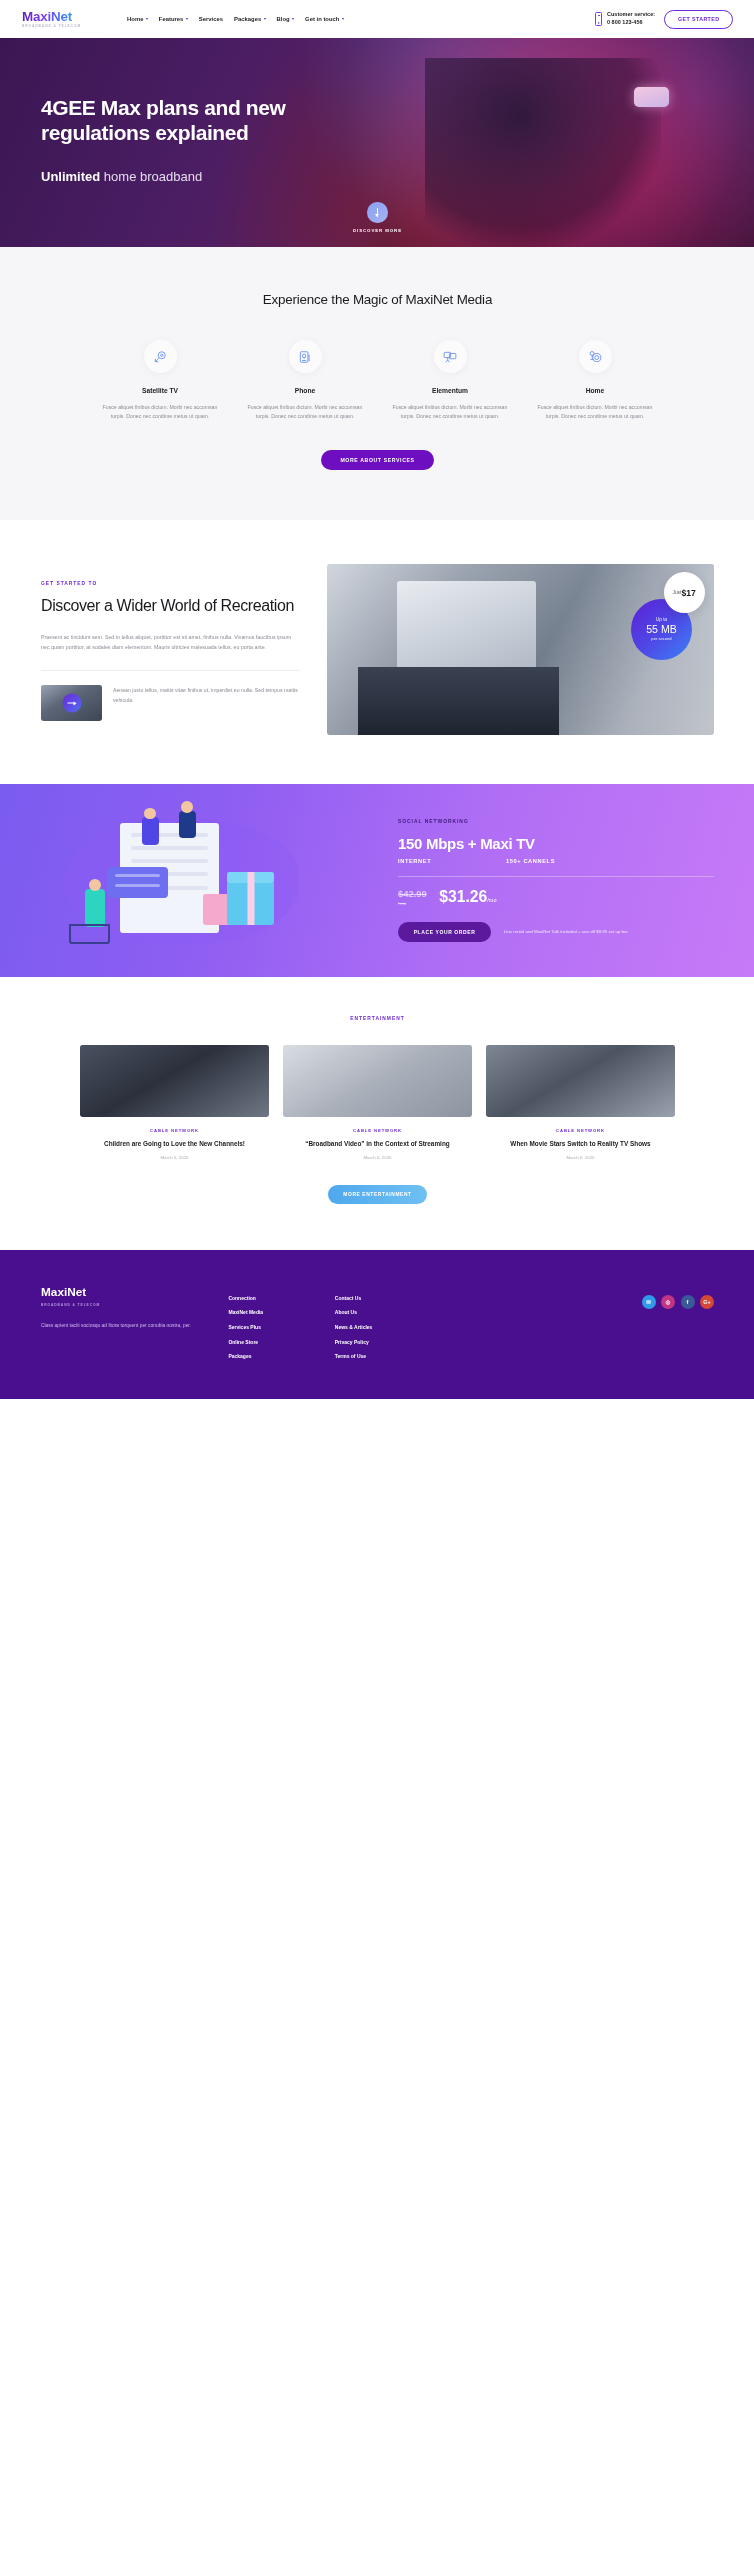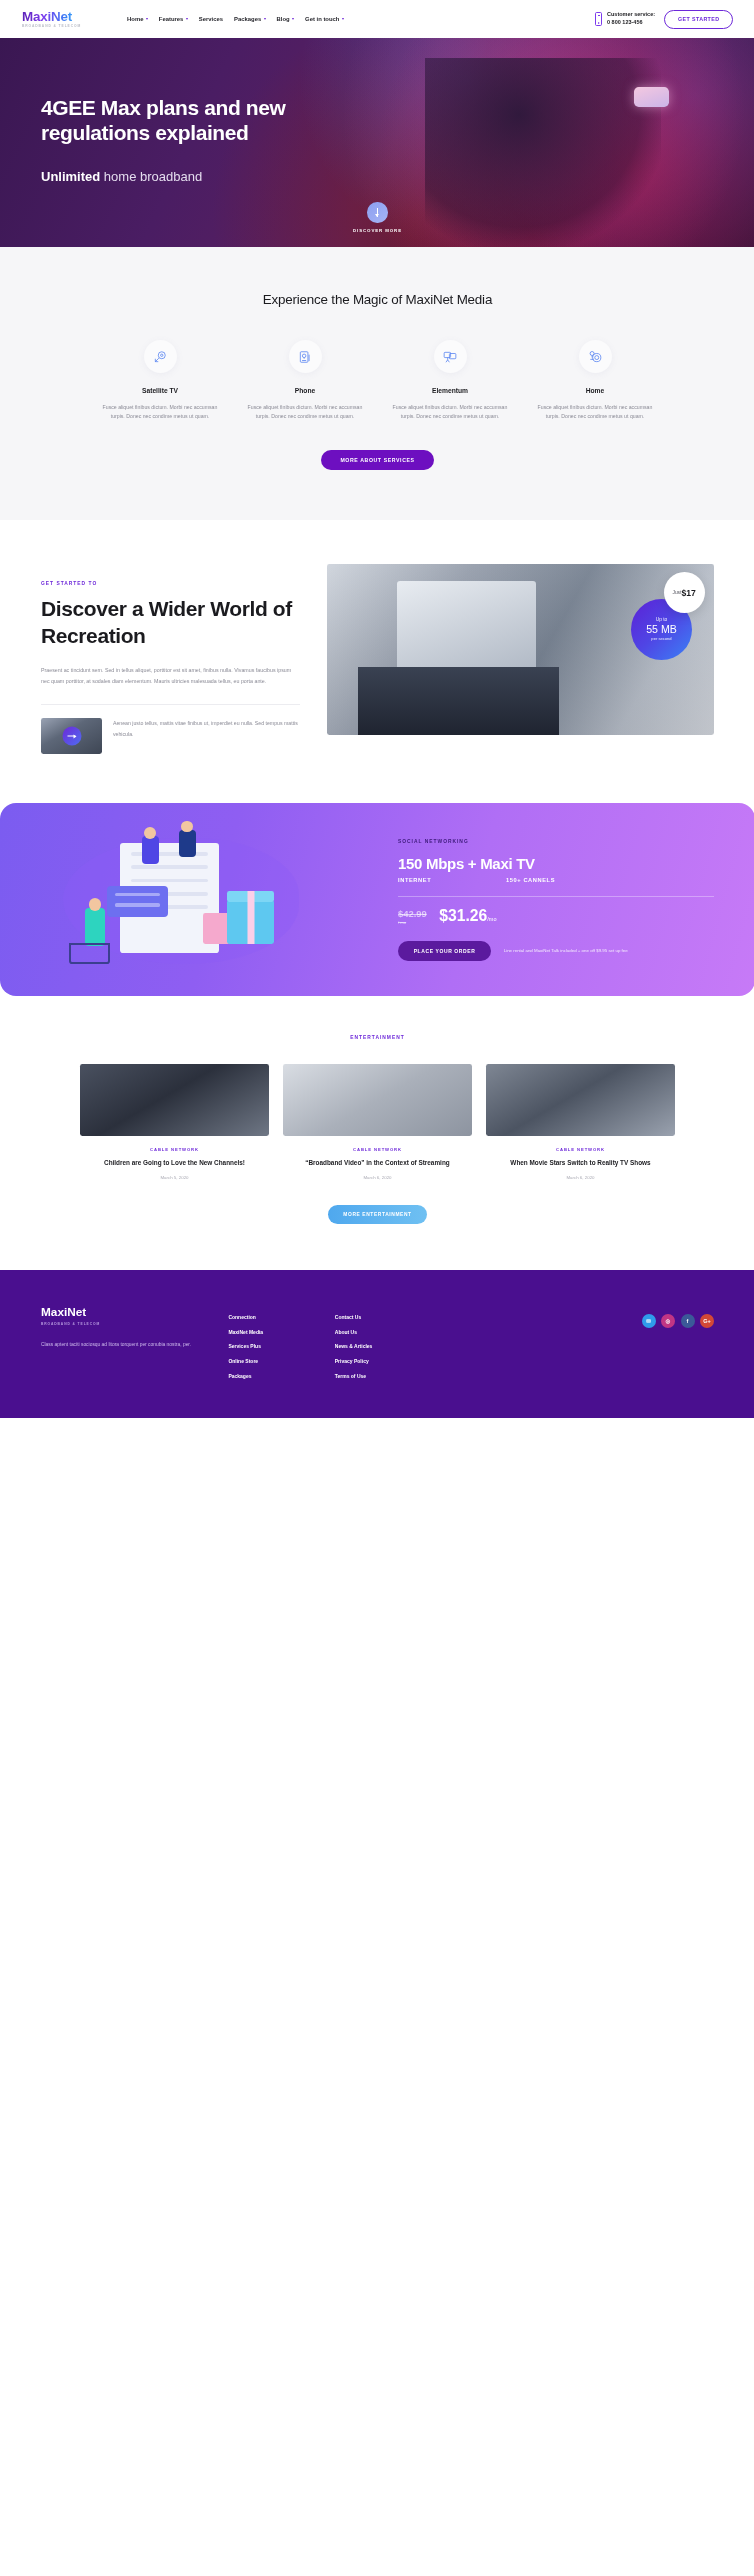--- a/index.html
+++ b/index.html
@@ -93,21 +93,21 @@
   .btn-solid {
     display:block; margin: 28px auto 0; border: none; border-radius: 15.7px;
     background: #6d0fc0; color: #fff; font-size: 5.2px; font-weight: 700;
     letter-spacing: 0.6px; padding: 7px 19px; cursor: pointer;
   }
 
   
   .discover { padding: 44px 0 49px; display: flex; gap: 27px; padding-left: 41px; padding-right: 41px; }
   .disc-left { width: 259px; padding-top: 17.3px; }
   .eyebrow { font-size: 4.9px; font-weight: 700; letter-spacing: 1px; color: #6d28d9; margin-bottom: 9.4px; }
-  .disc-title { font-size: 21px; font-weight: 700; line-height: 1.28; letter-spacing: -0.4px; }
+  .disc-title { font-size: 16px; font-weight: 400; line-height: 1.28; letter-spacing: -0.4px; }
   .disc-para { margin-top: 15.7px; font-size: 5.3px; color: #8b8b96; line-height: 2.0; }
   .divider { height: 0.8px; background: #ececf0; margin: 17.3px 0 14px; }
   .mini { display: flex; gap: 11px; align-items: flex-start; }
   .mini-thumb {
     width: 61px; height: 36px; border-radius: 2.4px; position: relative; flex: none;
     background: linear-gradient(150deg,#9aa3b4,#5d6778 40%,#3e4654);
   }
   .mini-play {
     position:absolute; left:50%; top:50%; transform: translate(-50%,-50%);
     width: 19px; height: 19px; border-radius: 50%;
@@ -143,21 +143,20 @@
     display:flex; flex-direction:column; align-items:center; justify-content:center; color:#fff; z-index:2;
   }
   .bp-small { font-size: 4.9px; opacity: 0.92; }
   .bp-big { font-size: 10.6px; font-weight: 400; line-height: 1.1; margin: 1.6px 0 0.8px; }
   .bp-tiny { font-size: 4.1px; opacity: 0.9; }
 
   
   .promo {
     height: 193px; display: flex; align-items: center; padding: 0 41px; gap: 19px;
     background: linear-gradient(105deg,#7b5cf0 0%,#8f5ef2 30%,#b06ef5 62%,#c77af7 100%);
-    border-radius: 16px;
   }
   .promo-left { width: 338px; height: 149px; position: relative; }
   .illu-blob { position:absolute; left:22px; top:12.6px; width:236px; height:126px; border-radius:50% 46% 48% 52%;
     background: rgba(139,92,246,0.35); }
   .illu-board { position:absolute; left:79px; top:17.3px; width:99px; height:110px; background:#f2f4fb; border-radius:3.1px; }
   .illu-board i { display:block; height:3.9px; background:#dfe3f2; margin:9.4px 11px; border-radius:2.4px; }
   .illu-card { position:absolute; left:66px; top:61px; width:61px; height:31px; background:#6d6ff0; border-radius:3.9px; }
   .illu-card span { display:block; height:3.1px; background:#a7a9f7; margin:7px 7.9px; border-radius:1.6px; }
   .illu-gift { position:absolute; left:186px; top:75px; width:47px; height:44px; background:#5ec8f0; border-radius:2.4px; }
   .illu-gift::before { content:""; position:absolute; left:0; right:0; top:-9.4px; height:11px; background:#7dd6f5; border-radius:2.4px; }

